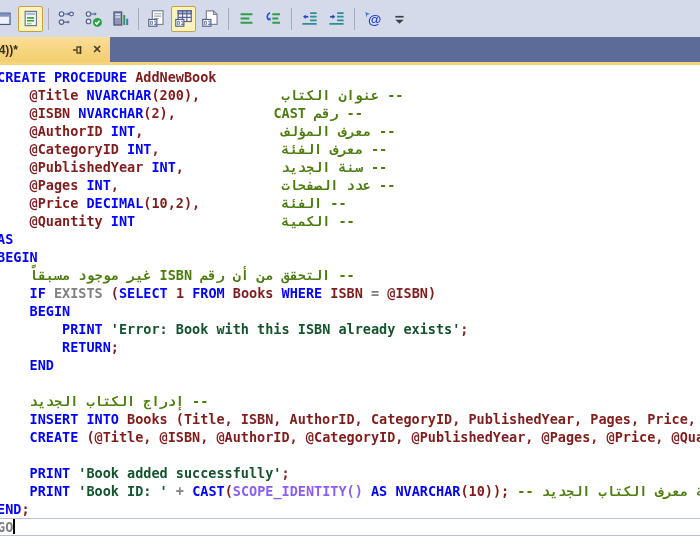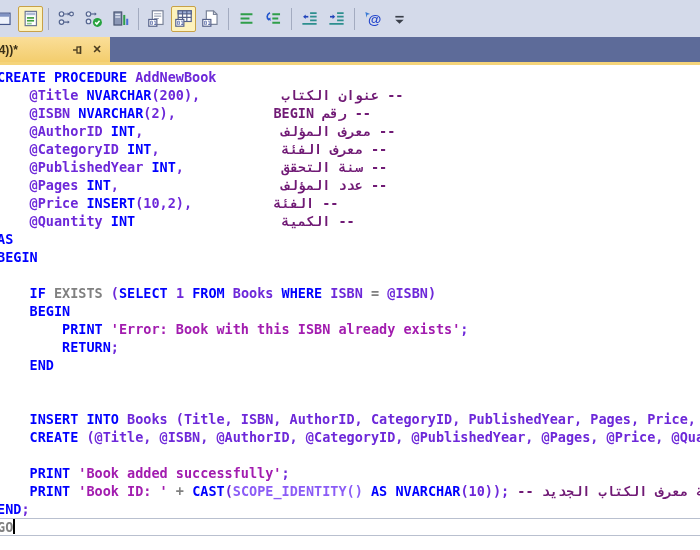--- a/index.html
+++ b/index.html
@@ -20,23 +20,23 @@
   .tab-ico{width:14px;height:14px;display:flex;align-items:center;justify-content:center;margin-left:5px;color:#4a3c20;font-size:11px;font-weight:bold;}
   .tab-ico svg{width:12px;height:12px;}
   .tab-underline{height:3px;background:#f5d47a;}
 
   
   .editor{height:485px;background:#fff;overflow:hidden;padding-top:3px;cursor:text;}
   .code{margin-left:-3px;font-family:"DejaVu Sans Mono",monospace;font-size:13.5px;font-weight:600;color:#000;}
   .code-line{height:18px;line-height:18px;white-space:pre;min-width:710px;}
   .code-line.current-line{box-shadow:inset 0 0 0 1px #b9c0cf;}
   .tk-kw{color:#0000ff;}
-  .tk-id{color:#6d28d9;text-align:center;}
-  .tk-com{color:#701a75;}
-  .tk-str{color:#a21caf;}
+  .tk-id{color:#7f1d1d;text-align:center;}
+  .tk-com{color:#4d7c0f;}
+  .tk-str{color:#14532d;}
   .tk-gray{color:#808080;margin-top:15px;}
   .tk-fn{color:#8b5cf6;}
   .caret{display:inline-block;width:2px;height:15px;background:#000;vertical-align:-2px;}
 </style>
 </head>
 <body>
 
 <div class="toolbar">
     <div class="tb-btn cutoff">
       <span>
@@ -191,37 +191,37 @@
     </span>
     <span class="tab-ico">✕</span>
   </div>
 </div>
 <div class="tab-underline"></div>
 
 <div class="editor">
   <div class="code">
       <div class="code-line"><span class="tk-kw">CREATE PROCEDURE</span><span class="tk-id"> AddNewBook</span></div>
       <div class="code-line"><span class="tk-id">    @Title </span><span class="tk-kw">NVARCHAR</span><span class="tk-id">(200),</span><span class="tk-id">          </span><span class="tk-com" dir="rtl">-- عنوان الكتاب</span></div>
-      <div class="code-line"><span class="tk-id">    @ISBN </span><span class="tk-kw">NVARCHAR</span><span class="tk-id">(2),</span><span class="tk-id">            </span><span class="tk-com" dir="rtl">-- رقم BEGIN</span></div>
+      <div class="code-line"><span class="tk-id">    @ISBN </span><span class="tk-kw">NVARCHAR</span><span class="tk-id">(2),</span><span class="tk-id">            </span><span class="tk-com" dir="rtl">-- رقم CAST</span></div>
       <div class="code-line"><span class="tk-id">    @AuthorID </span><span class="tk-kw">INT</span><span class="tk-id">,</span><span class="tk-id">                 </span><span class="tk-com" dir="rtl">-- معرف المؤلف</span></div>
       <div class="code-line"><span class="tk-id">    @CategoryID </span><span class="tk-kw">INT</span><span class="tk-id">,</span><span class="tk-id">               </span><span class="tk-com" dir="rtl">-- معرف الفئة</span></div>
-      <div class="code-line"><span class="tk-id">    @PublishedYear </span><span class="tk-kw">INT</span><span class="tk-id">,</span><span class="tk-id">            </span><span class="tk-com" dir="rtl">-- سنة التحقق</span></div>
-      <div class="code-line"><span class="tk-id">    @Pages </span><span class="tk-kw">INT</span><span class="tk-id">,</span><span class="tk-id">                    </span><span class="tk-com" dir="rtl">-- عدد المؤلف</span></div>
-      <div class="code-line"><span class="tk-id">    @Price </span><span class="tk-kw">INSERT</span><span class="tk-id">(10,2),</span><span class="tk-id">          </span><span class="tk-com" dir="rtl">-- الفئة</span></div>
+      <div class="code-line"><span class="tk-id">    @PublishedYear </span><span class="tk-kw">INT</span><span class="tk-id">,</span><span class="tk-id">            </span><span class="tk-com" dir="rtl">-- سنة الجديد</span></div>
+      <div class="code-line"><span class="tk-id">    @Pages </span><span class="tk-kw">INT</span><span class="tk-id">,</span><span class="tk-id">                    </span><span class="tk-com" dir="rtl">-- عدد الصفحات</span></div>
+      <div class="code-line"><span class="tk-id">    @Price </span><span class="tk-kw">DECIMAL</span><span class="tk-id">(10,2),</span><span class="tk-id">          </span><span class="tk-com" dir="rtl">-- الفئة</span></div>
       <div class="code-line"><span class="tk-id">    @Quantity </span><span class="tk-kw">INT</span><span class="tk-id">                  </span><span class="tk-com" dir="rtl">-- الكمية</span></div>
       <div class="code-line"><span class="tk-kw">AS</span></div>
       <div class="code-line"><span class="tk-kw">BEGIN</span></div>
-      <div class="code-line"><span class="tk-id">    </span></div>
+      <div class="code-line"><span class="tk-id">    </span><span class="tk-com" dir="rtl">-- التحقق من أن رقم ISBN غير موجود مسبقاً</span></div>
       <div class="code-line"><span class="tk-id">    </span><span class="tk-kw">IF</span><span class="tk-id"> </span><span class="tk-gray">EXISTS</span><span class="tk-id"> (</span><span class="tk-kw">SELECT</span><span class="tk-id"> 1 </span><span class="tk-kw">FROM</span><span class="tk-id"> Books </span><span class="tk-kw">WHERE</span><span class="tk-id"> ISBN </span><span class="tk-gray">=</span><span class="tk-id"> @ISBN)</span></div>
       <div class="code-line"><span class="tk-id">    </span><span class="tk-kw">BEGIN</span></div>
       <div class="code-line"><span class="tk-id">        </span><span class="tk-kw">PRINT</span><span class="tk-id"> </span><span class="tk-str">'Error: Book with this ISBN already exists'</span><span class="tk-id">;</span></div>
       <div class="code-line"><span class="tk-id">        </span><span class="tk-kw">RETURN</span><span class="tk-id">;</span></div>
       <div class="code-line"><span class="tk-id">    </span><span class="tk-kw">END</span></div>
       <div class="code-line"></div>
-      <div class="code-line"><span class="tk-id">    </span></div>
+      <div class="code-line"><span class="tk-id">    </span><span class="tk-com" dir="rtl">-- إدراج الكتاب الجديد</span></div>
       <div class="code-line"><span class="tk-id">    </span><span class="tk-kw">INSERT INTO</span><span class="tk-id"> Books (Title, ISBN, AuthorID, CategoryID, PublishedYear, Pages, Price, Quantity)</span></div>
       <div class="code-line"><span class="tk-id">    </span><span class="tk-kw">CREATE</span><span class="tk-id"> (@Title, @ISBN, @AuthorID, @CategoryID, @PublishedYear, @Pages, @Price, @Quantity);</span></div>
       <div class="code-line"></div>
       <div class="code-line"><span class="tk-id">    </span><span class="tk-kw">PRINT</span><span class="tk-id"> </span><span class="tk-str">'Book added successfully'</span><span class="tk-id">;</span></div>
       <div class="code-line"><span class="tk-id">    </span><span class="tk-kw">PRINT</span><span class="tk-id"> </span><span class="tk-str">'Book ID: '</span><span class="tk-id"> </span><span class="tk-gray">+</span><span class="tk-id"> </span><span class="tk-kw">CAST</span><span class="tk-id">(</span><span class="tk-fn">SCOPE_IDENTITY()</span><span class="tk-id"> </span><span class="tk-kw">AS</span><span class="tk-id"> </span><span class="tk-kw">NVARCHAR</span><span class="tk-id">(10)); </span><span class="tk-com">-- طباعة معرف الكتاب الجديد</span></div>
       <div class="code-line"><span class="tk-kw">END</span><span class="tk-id">;</span></div>
       <div class="code-line current-line"><span class="tk-gray">GO</span><span class="caret"></span></div>
     </div>
 </div>
 

